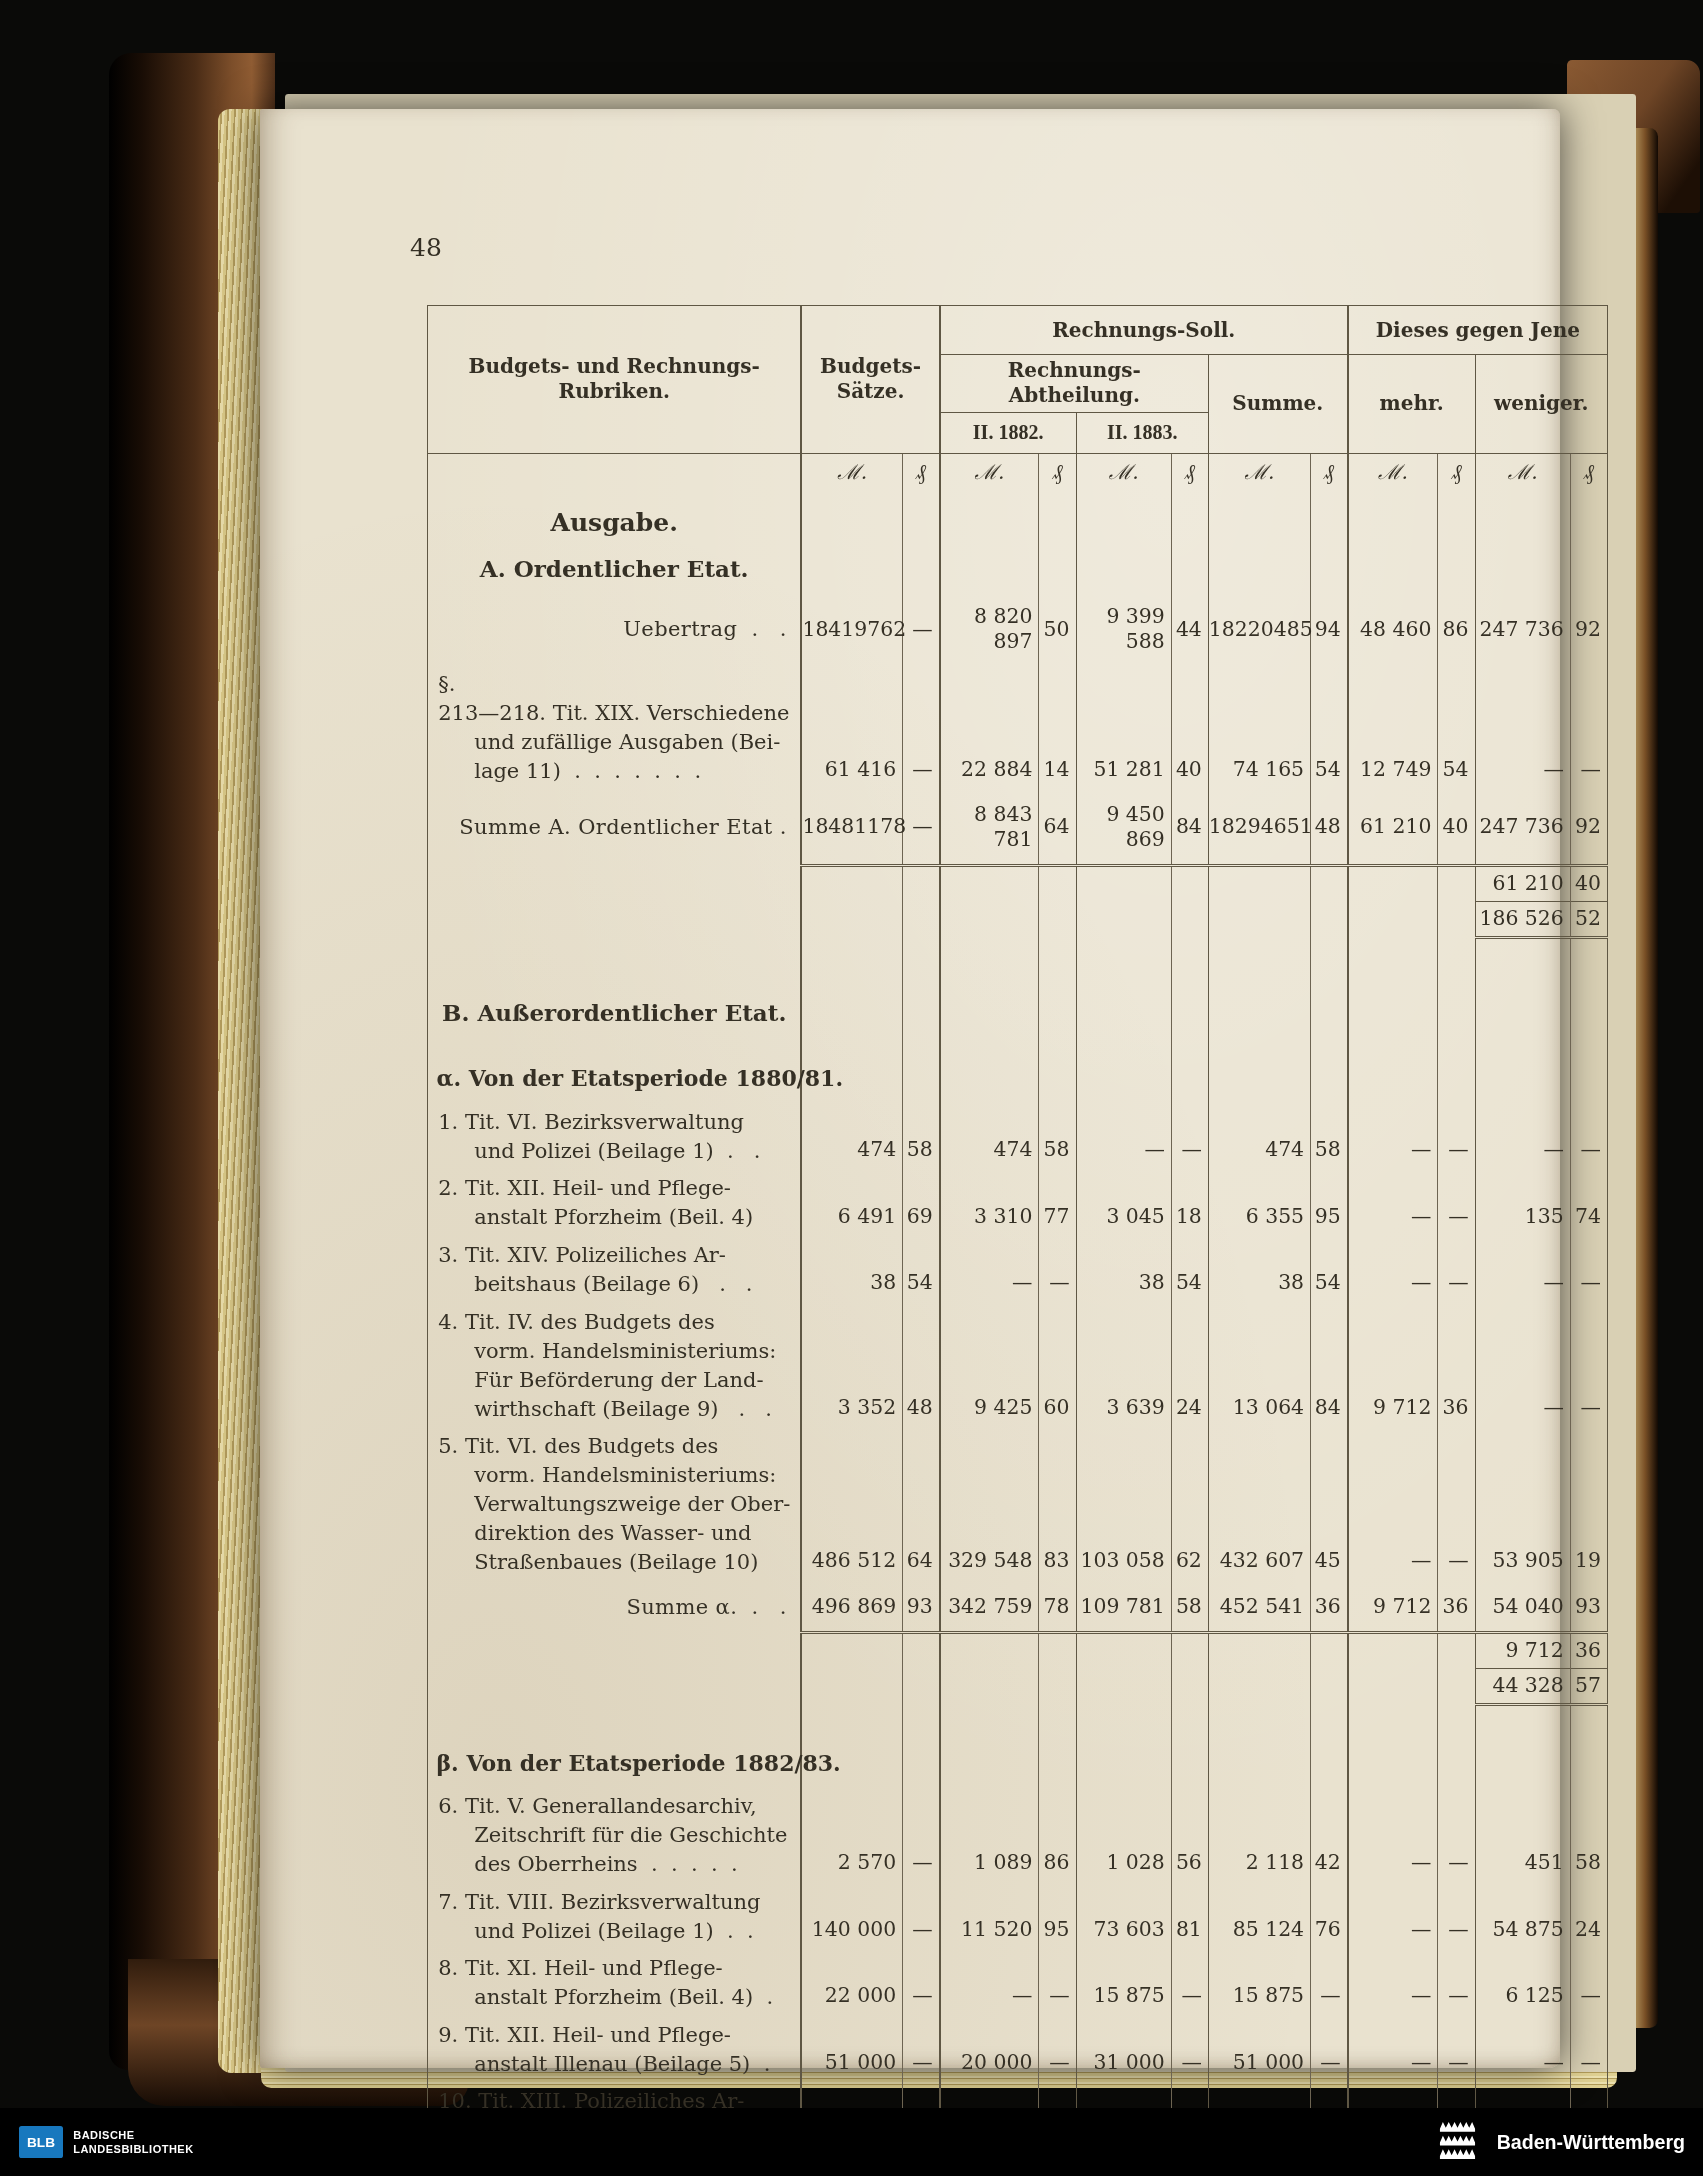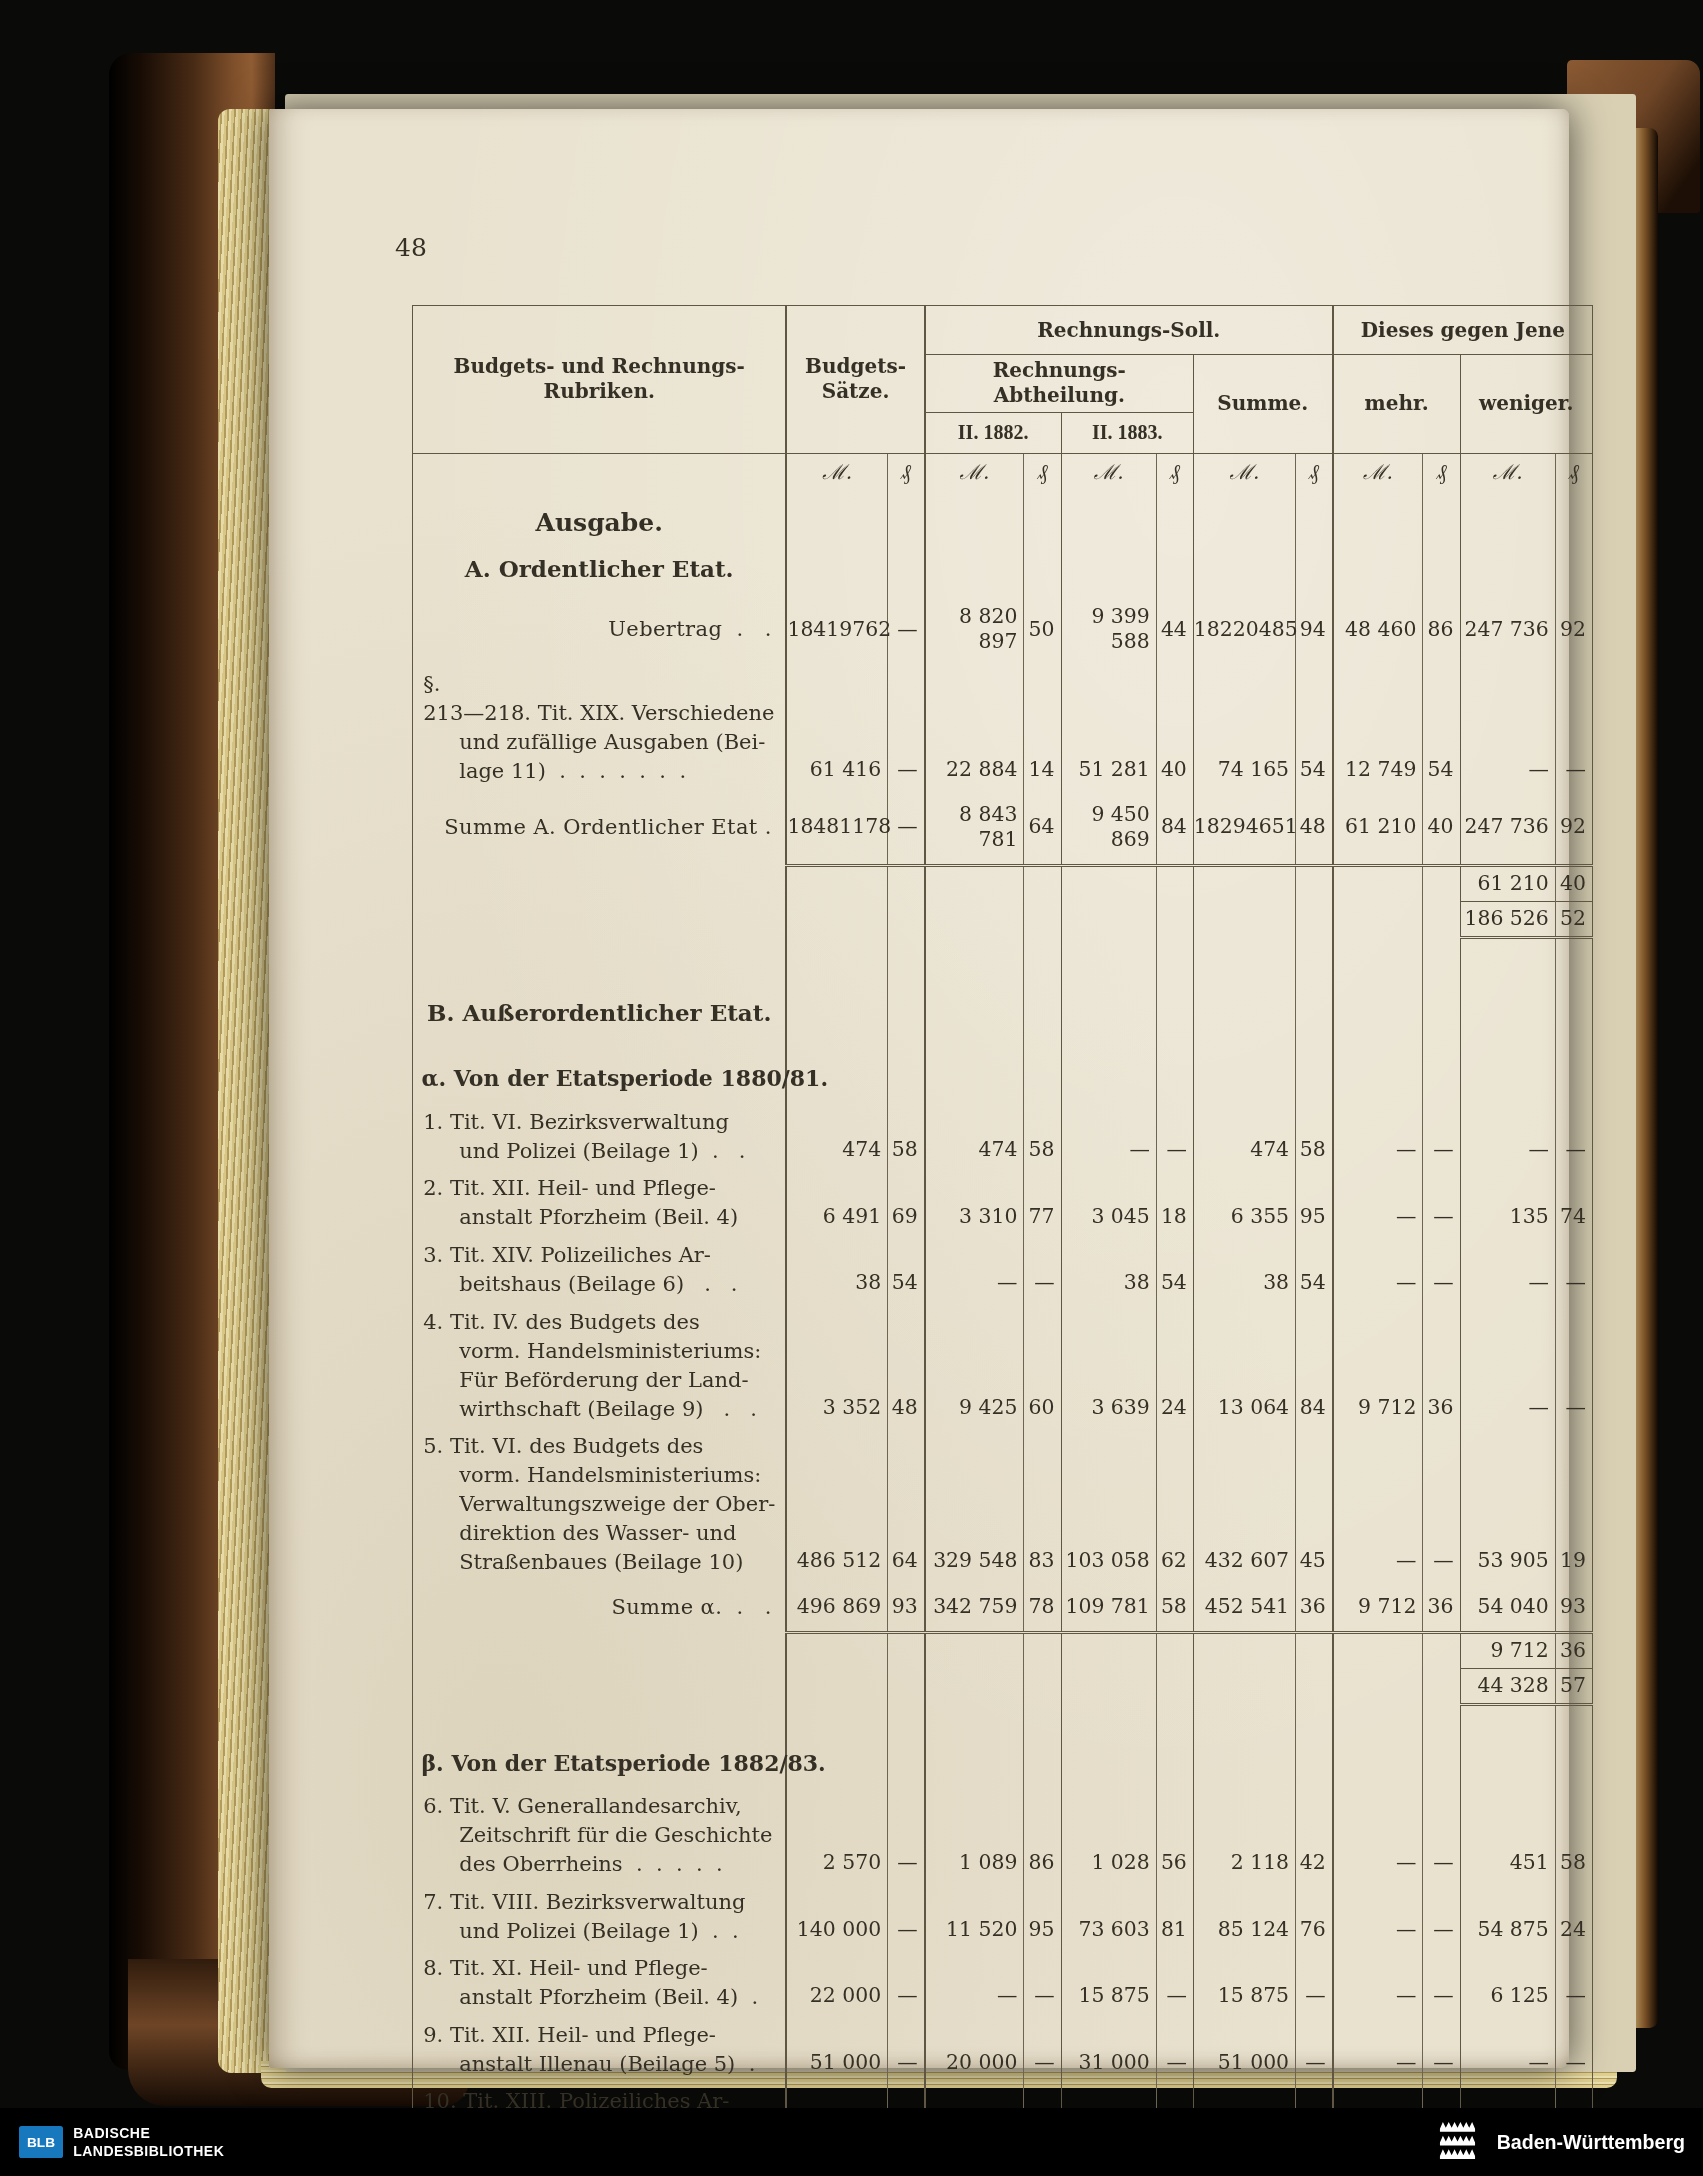--- a/index.html
+++ b/index.html
@@ -18,30 +18,31 @@
     background:linear-gradient(180deg,#301c0d 0%,#6e4526 45%,#160b04 100%); border-radius:0 0 25.6px 37px; }
   .edges-left { position:absolute; left:218px; top:109px; width:72px; height:1964px;
     background:repeating-linear-gradient(93deg,#d8c787 0 2.6px,#b29b5c 2.6px 4.3px,#e7dba9 4.3px 6.8px);
     border-radius:12px 0 0 13.6px; }
   .edges-bottom { position:absolute; left:261px; top:2061px; width:1356px; height:27px;
     background:repeating-linear-gradient(0deg,#dfd092 0 2.6px,#b09a58 2.6px 4.3px,#ead fae 4.3px 6px);
     background:repeating-linear-gradient(0deg,#dfd092 0 2.6px,#b09a58 2.6px 4.3px,#eadfae 4.3px 6px);
     border-radius:0 0 10.2px 10.2px; }
   .page-behind { position:absolute; left:285px; top:94px; width:1351px; height:1978px;
     background:#d9d0b4; border-radius:3.4px; }
-  .page { position:absolute; left:269px; top:109px; width:1300px; height:1959px;
+  .page { position:absolute; left:260px; top:109px; width:1300px; height:1959px;
     background:
       radial-gradient(ellipse at 70% 18%, rgba(255,255,255,.28), transparent 60%),
       radial-gradient(ellipse at 18% 85%, rgba(120,90,40,.10), transparent 55%),
       #e9e2cf;
     border-radius:2.6px 6.8px 10.2px 2.6px;
     box-shadow:0 0 39px rgba(0,0,0,.65),
       inset 24px 0 32px -19px rgba(70,45,12,.38),
       inset -15.3px 0 25.6px -17px rgba(70,45,12,.34),
       inset 0 -13.6px 22px -15.3px rgba(70,45,12,.30);
+    padding-left:24px;
   }
 
   
   .page-inner { position:relative; width:100%; height:100%; color:#353025; }
   .page-number { position:absolute; left:126px; top:124px; font-size:25px; }
   .sheet-heading { position:absolute; left:143px; top:121px; width:1184px; text-align:center;
     font-size:26.4px; font-weight:bold; letter-spacing:0.9px; }
 
   .table-wrap { position:absolute; left:143px; top:196px; width:1184px; }
   table { width:1181px; border-collapse:collapse; table-layout:fixed; color:#353025;
@@ -83,21 +84,21 @@
   tr.r-carry td.m, tr.r-carry td.p { padding-top:3.4px; padding-bottom:3.4px; }
   tr.carry-last td.c-wen, tr.carry-last td.c-wenp { border-top:1.7px solid #5f5744; border-bottom:3.4px double #5f5744; }
 
   
   .footer-bar { position:absolute; left:0; right:0; bottom:0; height:68px; background:#000;
     display:flex; align-items:center; justify-content:space-between; padding:0 19px;
     font-family:"Liberation Sans", sans-serif; z-index:20; }
   .blb-logo { display:flex; align-items:center; gap:10.2px; }
   .blb-badge { width:44px; height:32px; background:#1878be; color:#fff; font-weight:bold;
     font-size:13.6px; display:flex; align-items:center; justify-content:center; border-radius:2.6px; }
-  .blb-name { color:#fff; font-size:14px; font-weight:bold; letter-spacing:0.5px; line-height:1.3; }
+  .blb-name { color:#fff; font-size:11px; font-weight:bold; letter-spacing:0.5px; line-height:1.3; }
   .bw-logo { display:flex; align-items:center; gap:20px; }
   .bw-name { color:#fff; font-size:19.6px; font-weight:bold; }
 </style>
 </head>
 <body>
 
 <div class="book-spine"></div>
 <div class="cover-corner"></div>
 <div class="cover-bottom"></div>
 <div class="right-strip"></div>

